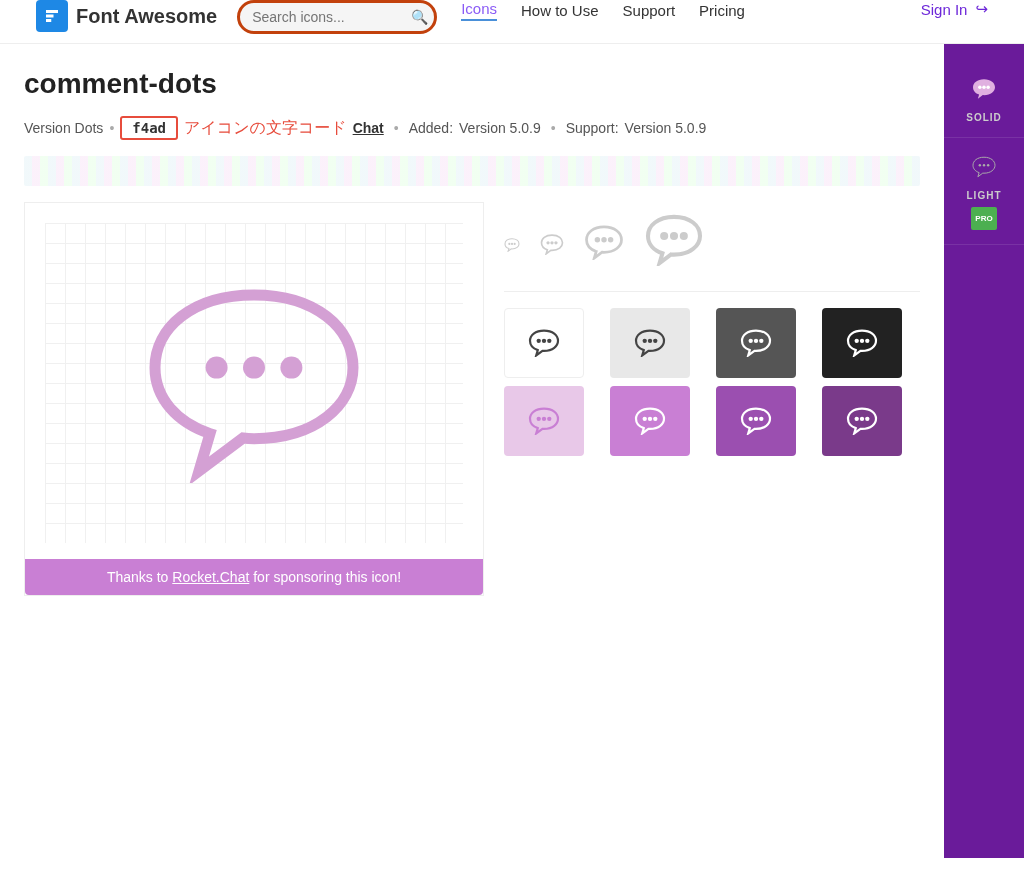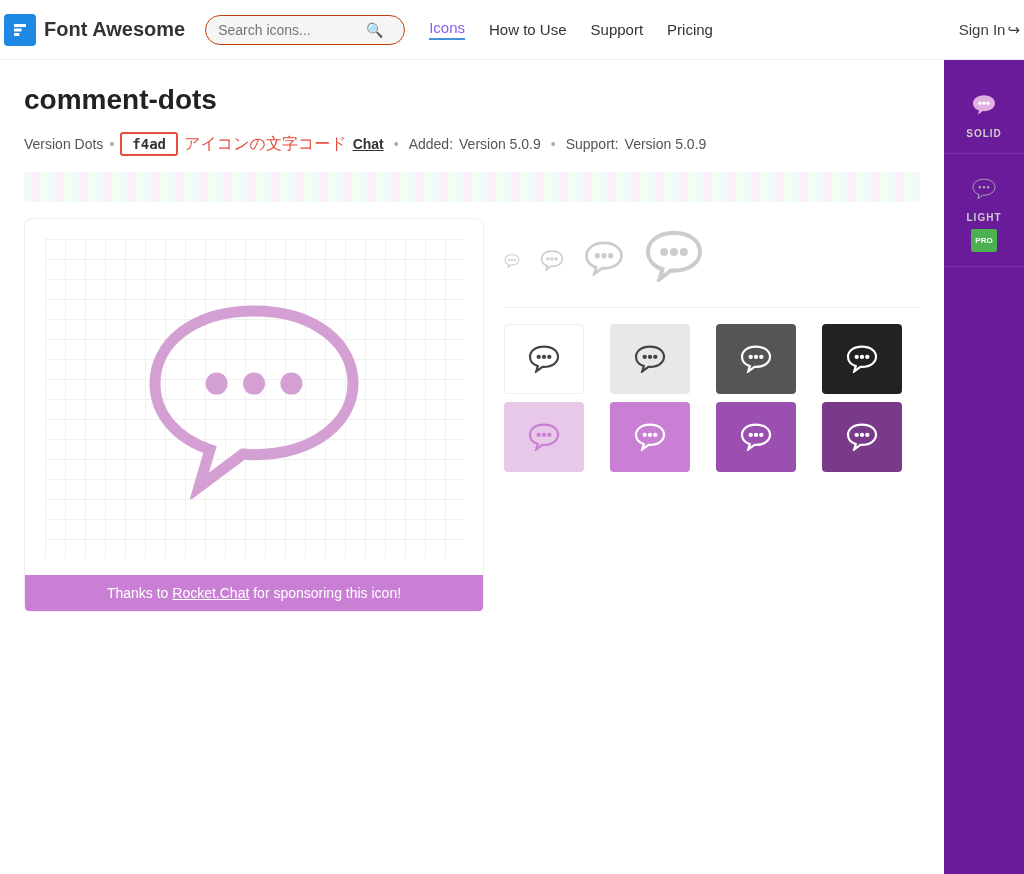--- a/index.html
+++ b/index.html
@@ -1,37 +1,37 @@
 <!DOCTYPE html>
 <html><head>
   <meta charset="utf-8">
   <style>
     * { box-sizing: border-box; margin: 0; padding: 0; }
     body { font-family: -apple-system, BlinkMacSystemFont, 'Segoe UI', sans-serif; background: #fff; overflow-x: hidden; }
 
     
     .header {
-      display: flex; align-items: center; padding: 0 4px; height: 60px;
+      display: flex; align-items: flex-start; padding: 0 36px; height: 44px;
       border-bottom: 1px solid #eee; background: #fff; position: relative; z-index: 10;
     }
     .logo-area { display: flex; align-items: center; gap: 8px; margin-right: 20px; }
     .logo-icon { width: 32px; height: 32px; background: #1e88e5; border-radius: 4px; display: flex; align-items: center; justify-content: center; }
     .logo-icon svg { fill: white; }
     .logo-text { font-size: 20px; font-weight: 700; color: #333; }
     .search-box {
-      display: flex; align-items: center; background: #f5f5f5; border: 1px solid #c2410c;
-      border-radius: 20px; padding: 6px 12px; width: 200px; gap: 8px;
+      display: flex; align-items: center; background: #f5f5f5; border: 3px solid #c2410c;
+      border-radius: 20px; padding: 6px 12px; width: 200px; gap: 19px;
     }
     .search-box input { border: none; background: transparent; outline: none; font-size: 14px; color: #666; width: 140px; }
     .search-icon-btn { color: #999; cursor: pointer; font-size: 14px; }
     .nav-links { display: flex; align-items: center; gap: 24px; margin-left: 24px; }
     .nav-link { font-size: 15px; color: #333; text-decoration: none; font-weight: 500; }
     .nav-link.active { color: #8b5cf6; border-bottom: 2px solid #4a90d9; padding-bottom: 2px; }
     .header-spacer { flex: 1; }
-    .sign-in { display: flex; align-items: center; gap: 2px; font-size: 15px; color: #404040; cursor: pointer; }
+    .sign-in { display: flex; align-items: center; gap: 8px; font-size: 15px; color: #6d28d9; cursor: pointer; }
 
     
     .main-layout { display: flex; min-height: calc(874px - 60px); }
 
     
     .content-area { flex: 1; padding: 24px 24px 0 24px; overflow: hidden; }
 
     
     .page-title { font-size: 28px; font-weight: 700; color: #222; margin-bottom: 16px; }
 
@@ -51,21 +51,21 @@
     .deco-banner {
       height: 30px; background: repeating-linear-gradient(90deg, #e8f4f8 0px, #e8f4f8 8px, #f9e8f8 8px, #f9e8f8 16px, #e8ffe8 16px, #e8ffe8 24px);
       border-radius: 2px; margin-bottom: 16px; opacity: 0.6;
     }
 
     
     .icon-display-section { display: flex; gap: 20px; margin-bottom: 0; }
 
     
     .large-icon-panel {
-      width: 460px; border: 1px solid #eee; border-radius: 8px; padding: 20px;
+      width: 460px; border: 1px solid #eee; border-radius: 0; padding: 20px;
       background: #fff; display: flex; flex-direction: column;
     }
     .grid-bg {
       flex: 1; display: flex; align-items: center; justify-content: center;
       background-image: linear-gradient(#f0f0f0 1px, transparent 1px), linear-gradient(90deg, #f0f0f0 1px, transparent 1px);
       background-size: 20px 20px; min-height: 320px; position: relative;
     }
     .sponsor-bar {
       background: #c97fd4; color: white; text-align: center; padding: 10px;
       font-size: 14px; margin: 16px -20px -20px -20px; border-radius: 0 0 4px 4px;
@@ -91,21 +91,21 @@
     .color-cell.bg-dark-gray { background: #555; color: #fff; }
     .color-cell.bg-black { background: #222; color: #fff; }
     .color-cell.bg-light-purple { background: #e8c8e8; color: #c97fd4; }
     .color-cell.bg-purple { background: #c97fd4; color: #fff; }
     .color-cell.bg-deep-purple { background: #9b4fb0; color: #fff; }
     .color-cell.bg-dark-purple { background: #7a3a8a; color: #fff; }
 
     
     .right-sidebar {
       width: 80px; background: #6a1b9a; display: flex; flex-direction: column;
-      align-items: center; padding-top: 20px; gap: 10px;
+      align-items: center; padding-top: 20px; gap: 4px;
     }
     .style-option {
       width: 80px; padding: 14px 8px; display: flex; flex-direction: column;
       align-items: center; gap: 6px; cursor: pointer; color: #ccc; font-size: 11px;
       border-bottom: 1px solid rgba(255,255,255,0.1);
     }
     .style-option.active { background: #5e1787; color: white; }
     .style-option .style-icon { font-size: 22px; }
     .style-option .style-label { font-size: 10px; font-weight: 700; letter-spacing: 1px; text-transform: uppercase; }
     .style-option .pro-badge {

